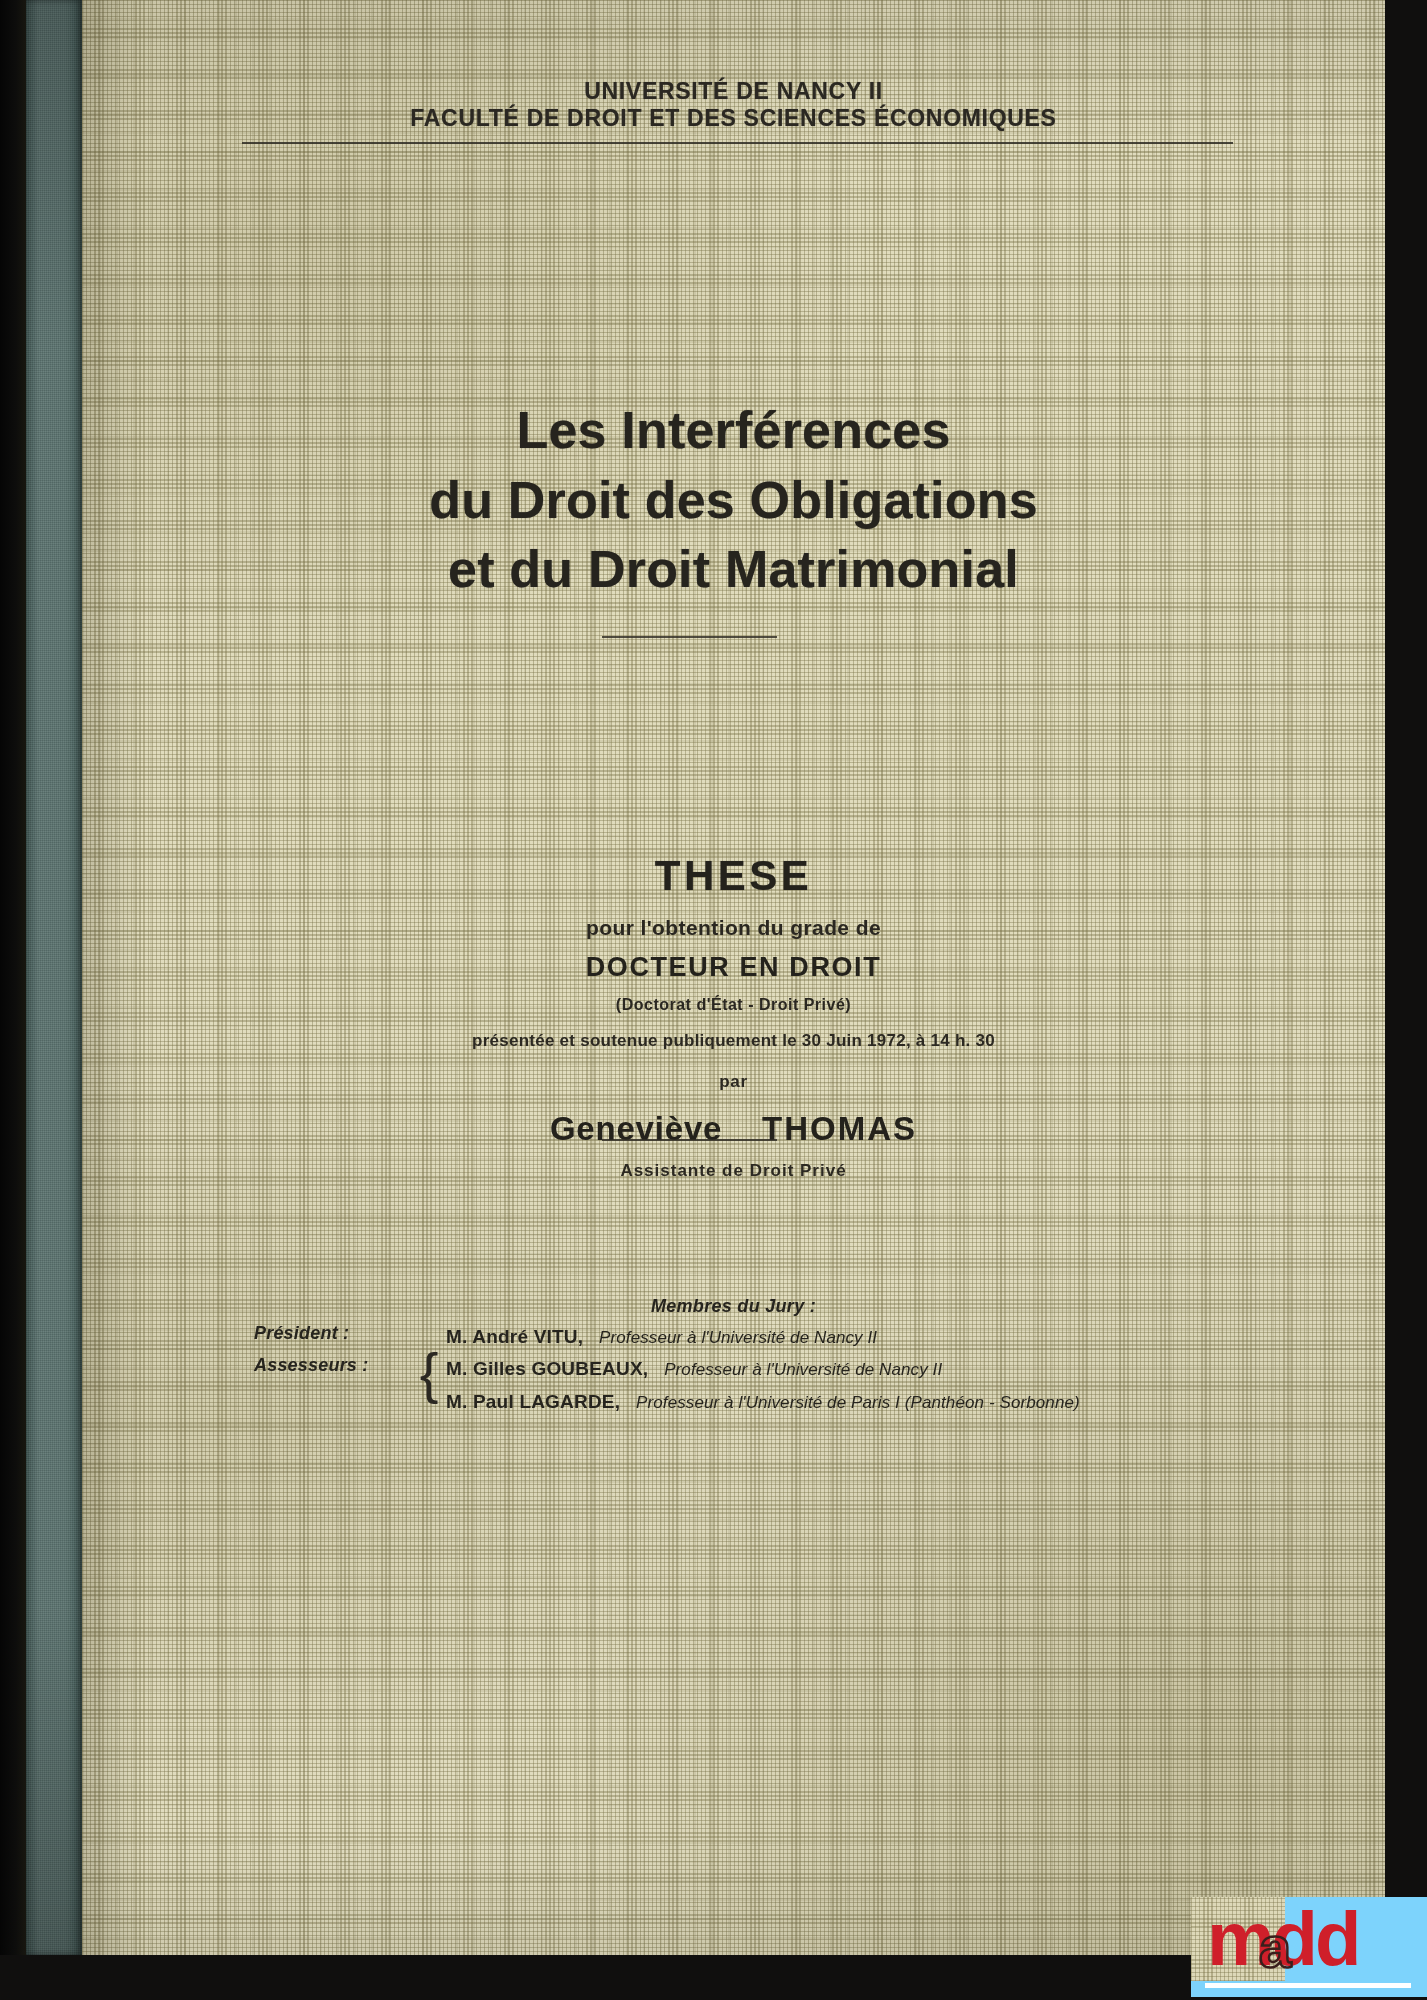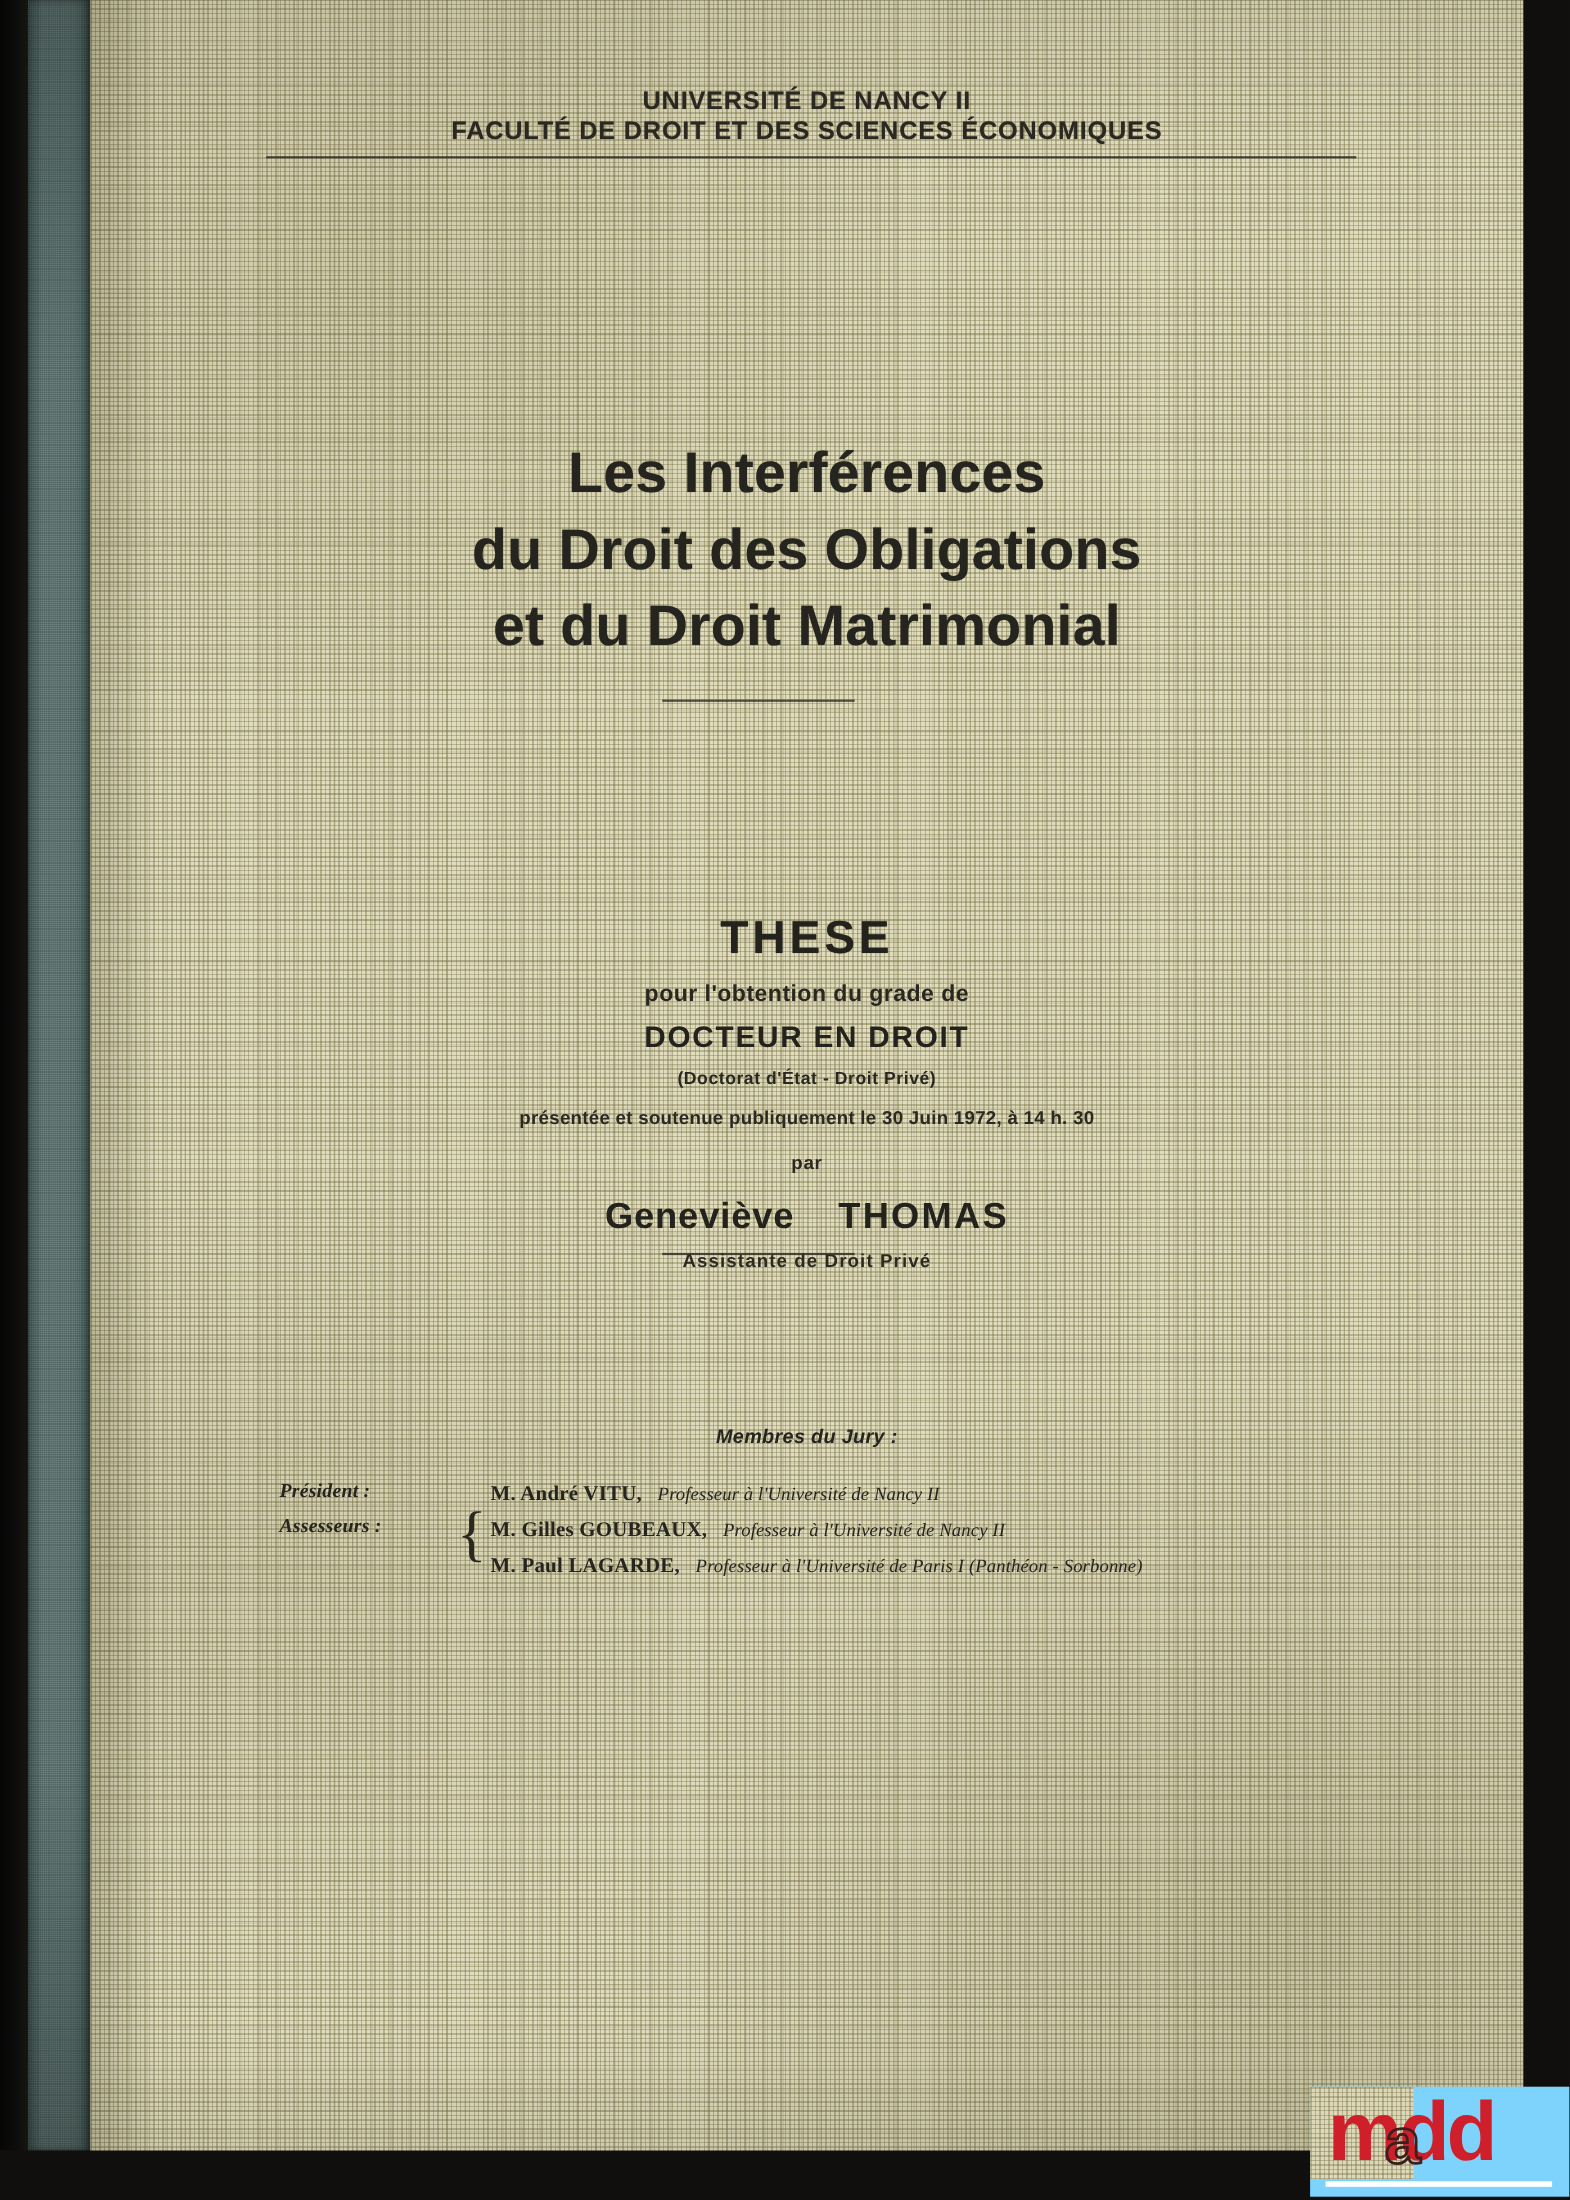--- a/index.html
+++ b/index.html
@@ -116,21 +116,21 @@
   }
 
   .rule-short{
     position:absolute;height:0;border-top:2px solid #2f2c25;opacity:.82;
   }
   .rule-a{left:520px;width:175px;top:636px;}
   .rule-b{left:520px;width:175px;top:1139px;}
 
   
   .these{
-    position:absolute;left:0;right:0;top:828px;text-align:center;
+    position:absolute;left:0;right:0;top:852px;text-align:center;
   }
   .these .these-word{
     font-size:42px;font-weight:bold;letter-spacing:3.5px;color:#24221c;
     text-shadow:0 0 1px rgba(35,33,26,.5);
   }
   .these .sub1{font-size:21px;font-weight:bold;letter-spacing:.4px;margin-top:16px;color:#2a2721;}
   .these .grade{font-size:27px;font-weight:bold;letter-spacing:1.6px;margin-top:12px;color:#24221c;}
   .these .paren{font-size:16px;font-weight:bold;letter-spacing:.5px;margin-top:13px;color:#2a2721;}
   .these .date{font-size:17px;font-weight:bold;letter-spacing:.25px;margin-top:17px;color:#2c2922;}
   .these .par{font-size:17px;font-weight:bold;margin-top:21px;letter-spacing:.6px;color:#2c2922;}
@@ -140,21 +140,21 @@
   .these .role{font-size:17px;font-weight:bold;letter-spacing:1px;margin-top:13px;color:#2c2922;}
 
   
   .jury{
     position:absolute;left:0;right:0;top:1296px;
     color:#26241e;
   }
   .jury-title{
     text-align:center;font-style:italic;font-size:18px;font-weight:bold;letter-spacing:.3px;
   }
-  .jury-rows{margin-top:26px;padding-left:172px;font-family:Liberation Serif, serif;}
+  .jury-rows{margin-top:4px;padding-left:172px;}
   .jury-row{display:flex;align-items:flex-start;}
   .jury-role{
     width:158px;flex:0 0 158px;
     font-style:italic;font-size:18px;font-weight:bold;letter-spacing:.2px;
     padding-top:2px;
   }
   .brace{
     flex:0 0 34px;width:34px;position:relative;
     font-size:56px;line-height:.72;font-weight:300;color:#2b2822;
     text-align:center;

